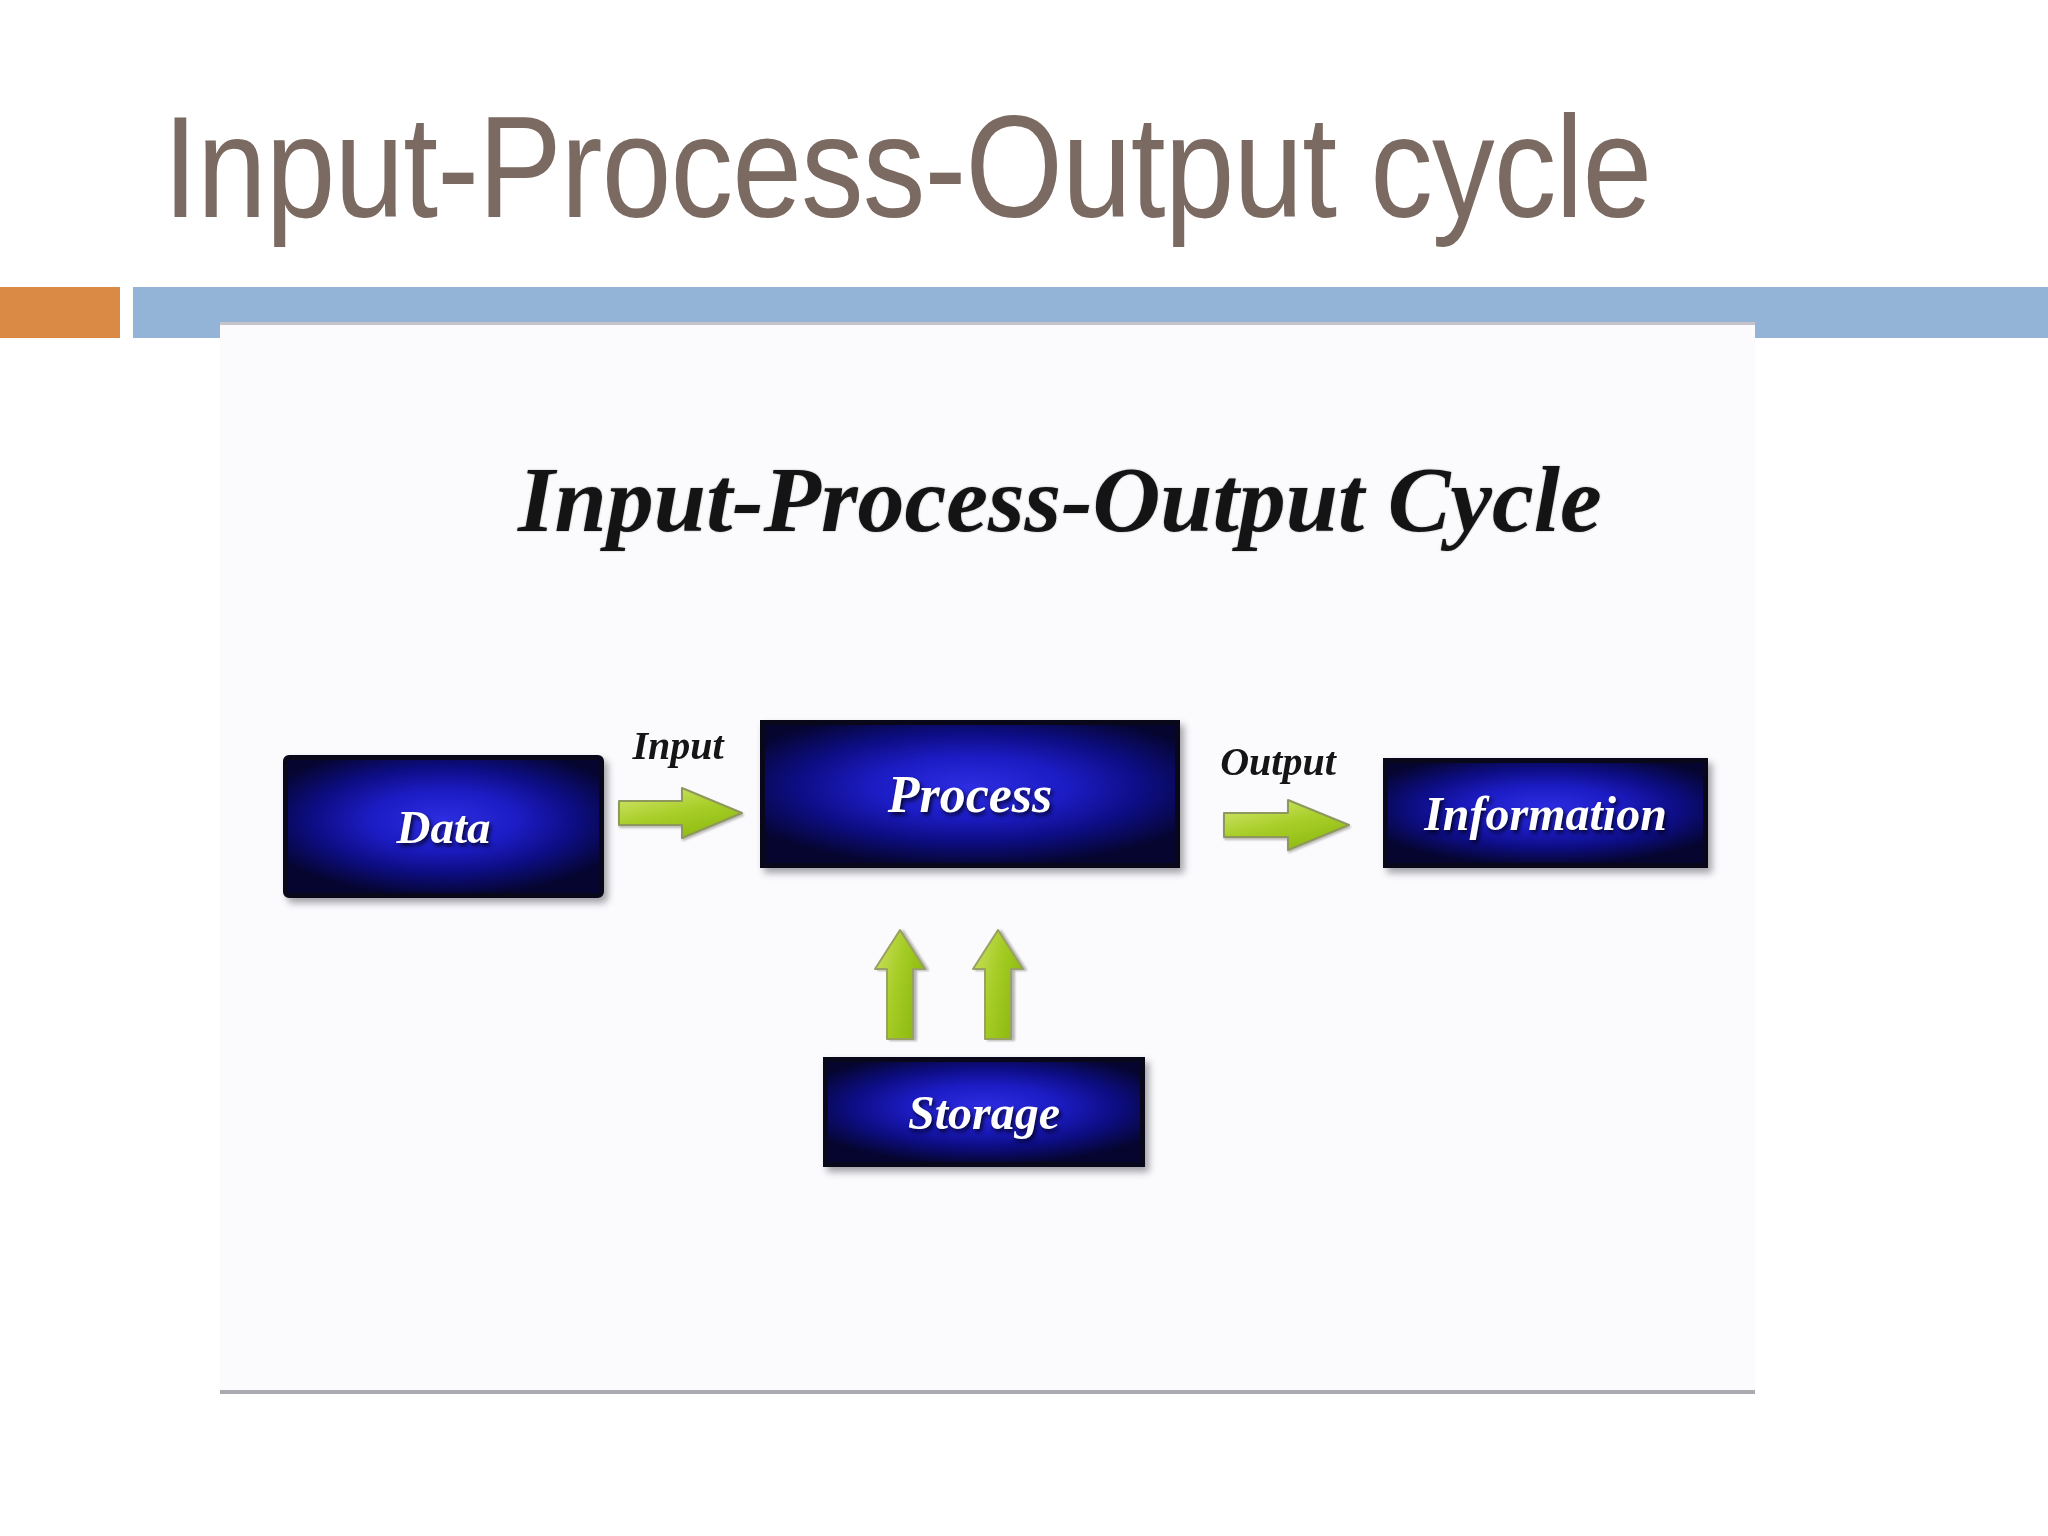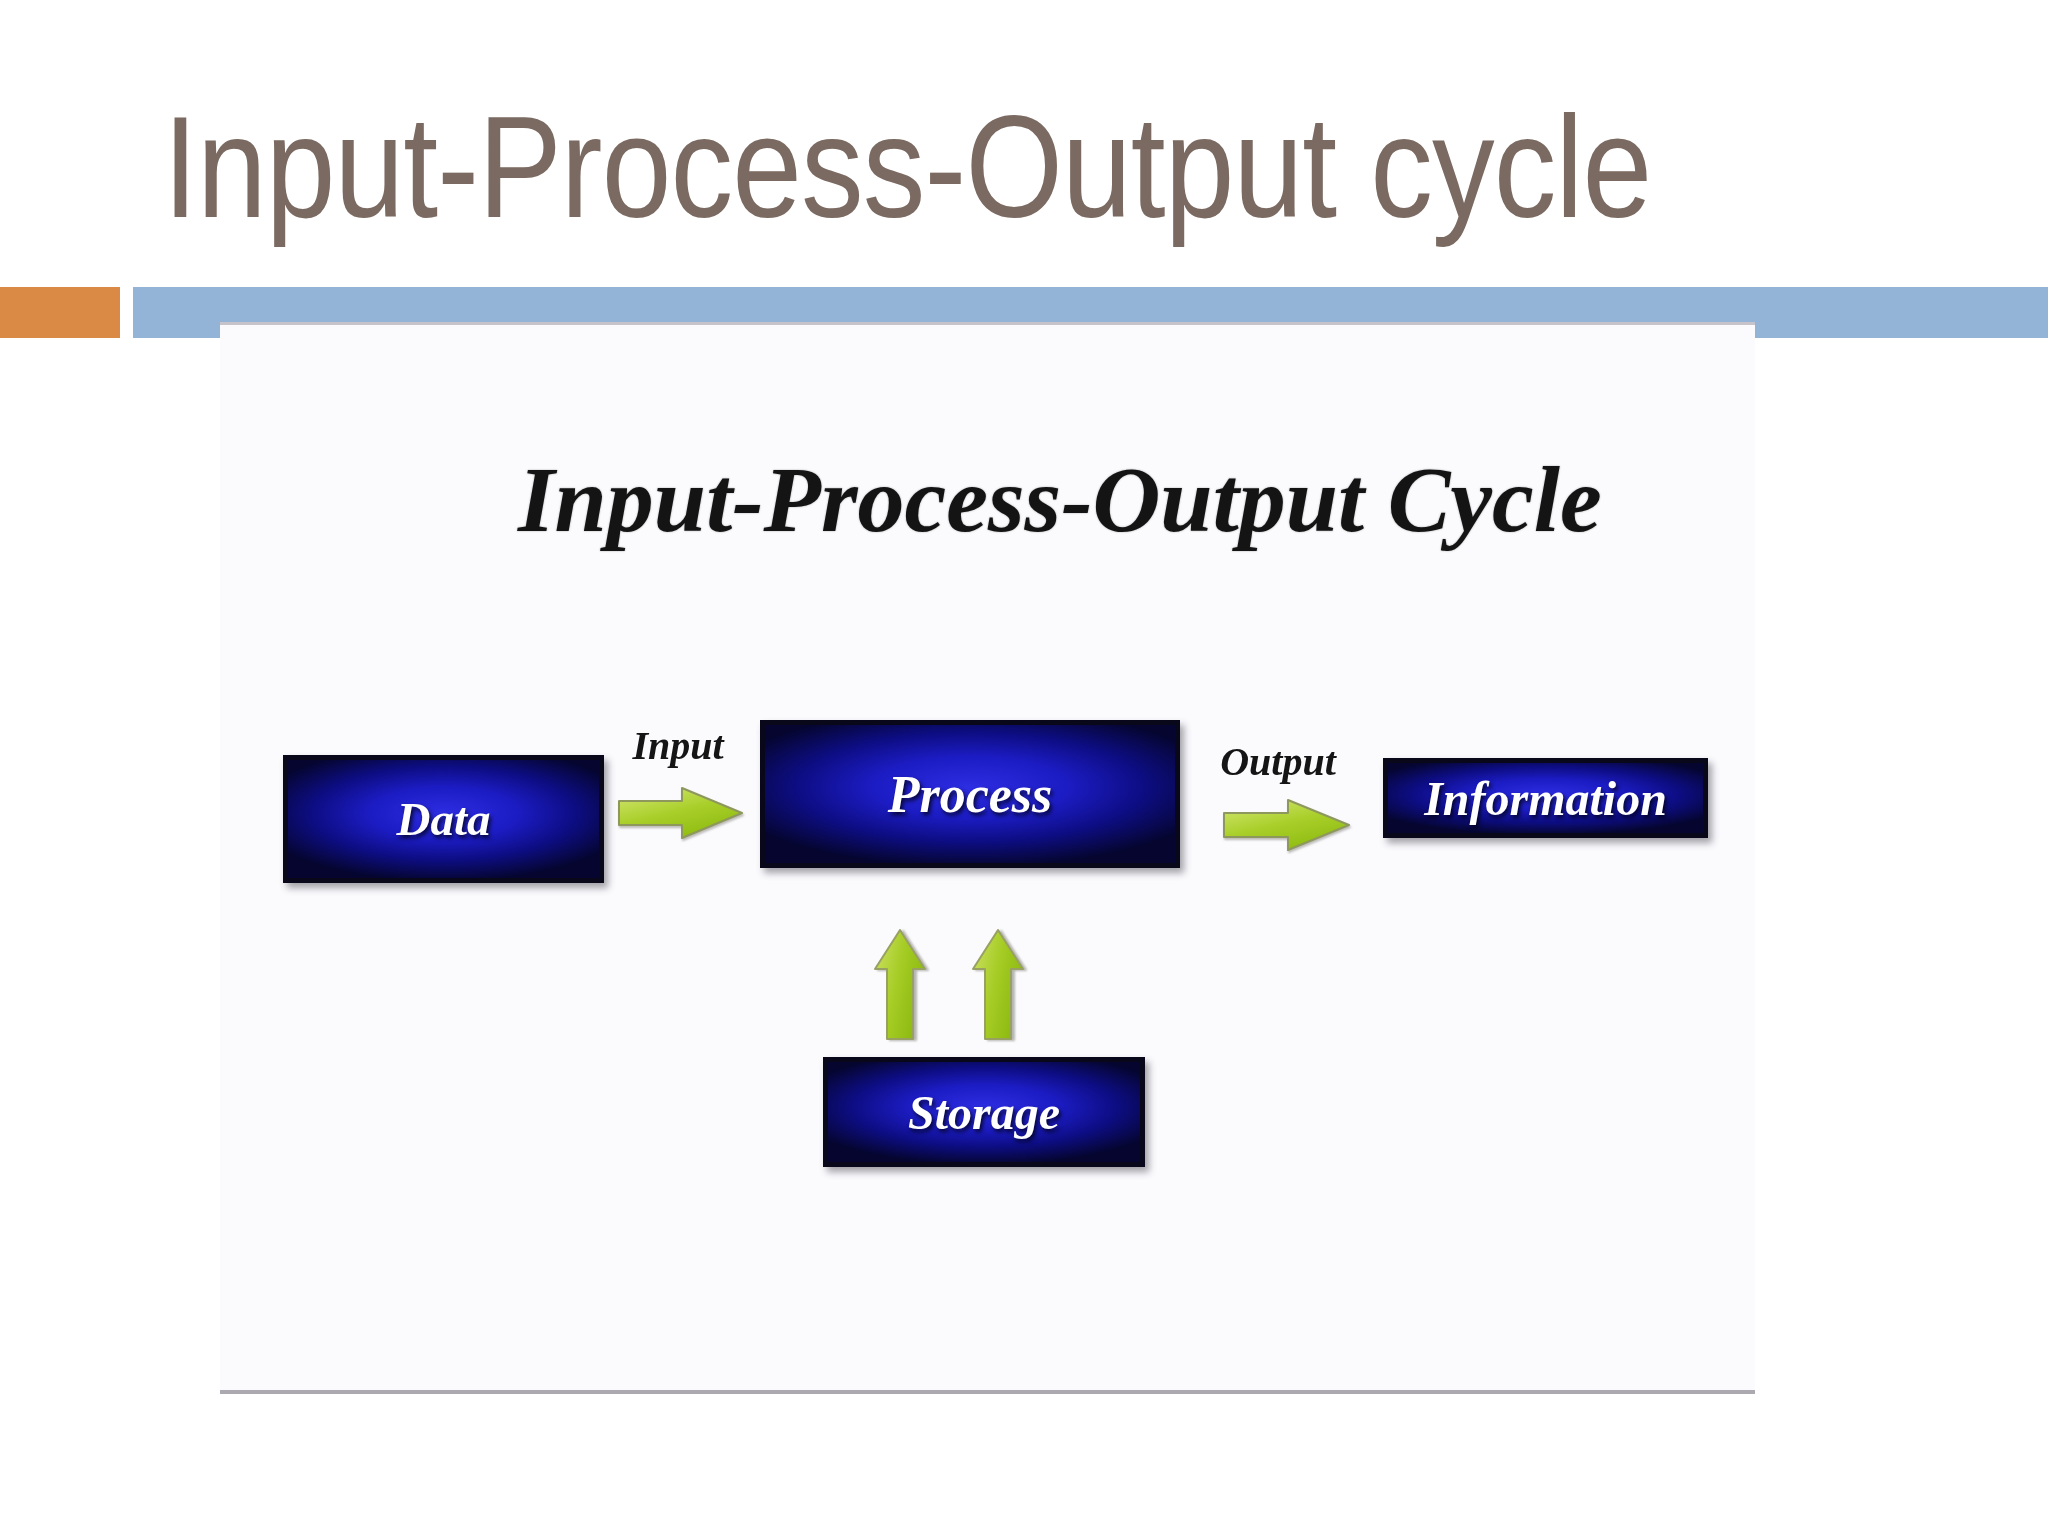--- a/index.html
+++ b/index.html
@@ -69,23 +69,23 @@
         #2D2DE2 0%, #1C1CC4 38%, #0D0D84 68%, #05052F 100%);
     border: 5px solid #08081A;
     box-shadow: 4px 5px 7px rgba(55,55,65,0.45);
     color: #FFFFFF;
     font-family: "Liberation Serif", serif;
     font-style: italic;
     font-weight: bold;
     text-shadow: 2px 3px 4px rgba(0,0,15,0.8);
     z-index: 3;
   }
-  #data-box        { left: 283px;  top: 755px;  width: 321px; height: 128px; font-size: 47px; }
+  #data-box        { left: 283px;  top: 755px;  width: 321px; height: 143px; font-size: 47px; border-radius: 6px; }
   #process-box     { left: 760px;  top: 720px;  width: 420px; height: 148px; font-size: 52px; }
-  #information-box { left: 1383px; top: 758px;  width: 325px; height: 80px; font-size: 48px; }
+  #information-box { left: 1383px; top: 758px;  width: 325px; height: 110px; font-size: 48px; }
   #storage-box     { left: 808px;  top: 1057px; width: 322px; height: 110px; font-size: 48px; margin-left: 15px; }
 
   .edge-label {
     font-family: "Liberation Serif", serif;
     font-style: italic;
     font-weight: bold;
     font-size: 40px;
     color: #151515;
     text-align: center;
     white-space: nowrap;

